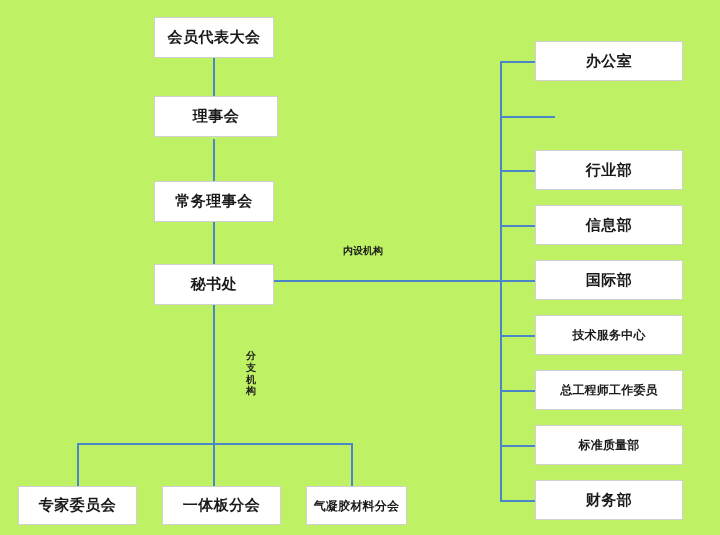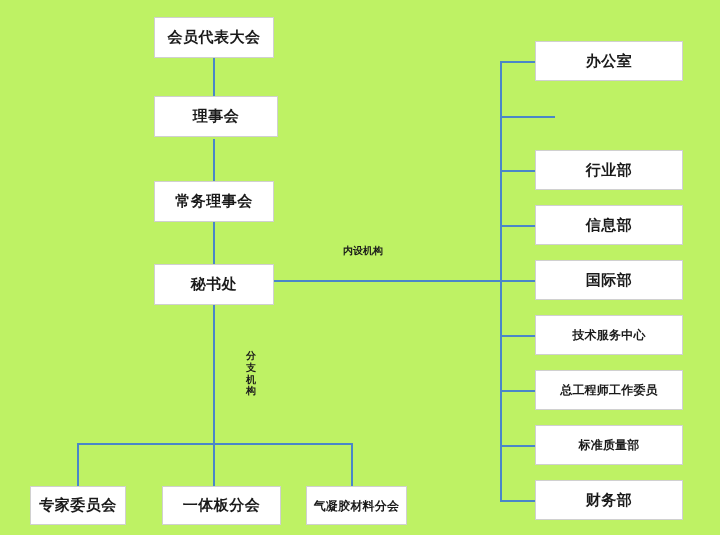--- a/index.html
+++ b/index.html
@@ -35,21 +35,21 @@
   .node.small {
     font-size: 12px;
     letter-spacing: 0.2px;
   }
   
   .n-assembly   { left: 154px; top: 17px;  width: 120px; height: 41px; }
   .n-council    { left: 154px; top: 96px;  width: 124px; height: 41px; }
   .n-standing   { left: 154px; top: 181px; width: 120px; height: 41px; }
   .n-secretariat{ left: 154px; top: 264px; width: 120px; height: 41px; }
   
-  .n-b0 { left: 30px;  top: 486px; width: 96px; height: 39px; }
+  .n-b0 { left: 18px;  top: 486px; width: 119px; height: 39px; }
   .n-b1 { left: 162px; top: 486px; width: 119px; height: 39px; }
   .n-b2 { left: 306px; top: 486px; width: 101px; height: 39px; }
   
   .n-r { left: 535px; width: 148px; height: 40px; }
 
   .line {
     position: absolute;
     background: #4a86c8;
   }
   .vline { width: 1.5px; }

